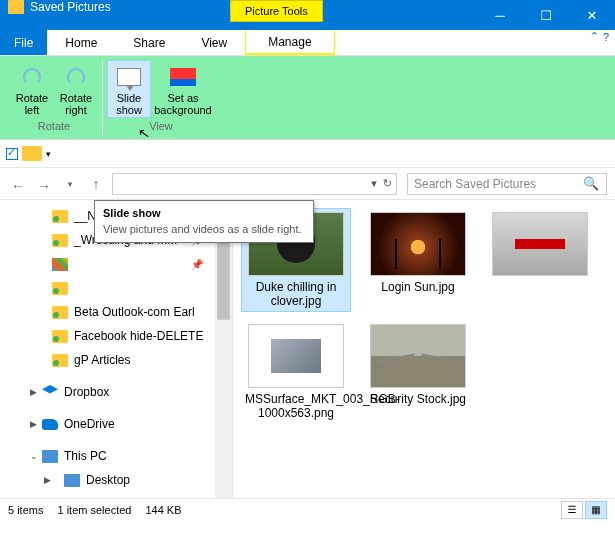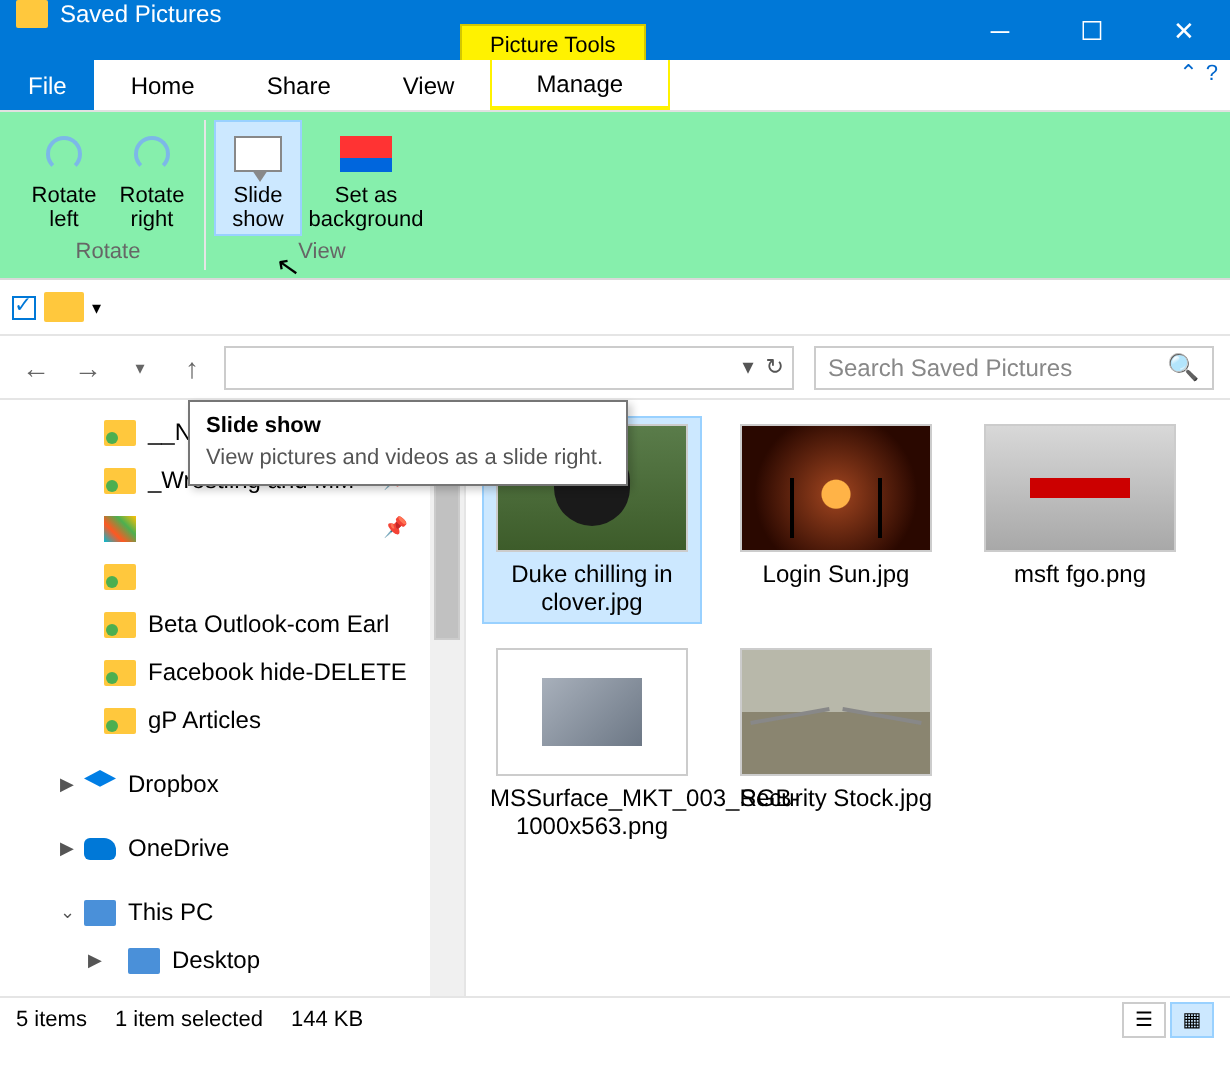--- a/index.html
+++ b/index.html
@@ -2,21 +2,21 @@
 <html><head>
 <meta charset="utf-8">
 <style>
 * { box-sizing: border-box; margin: 0; padding: 0; font-family: "Segoe UI", sans-serif; }
 body { width: 615px; height: 546px; background: #fff; overflow: hidden; }
 
 .titlebar { height: 30px; background: #0078d7; display: flex; align-items: flex-start; position: relative; }
 .titlebar .folder-icon { width: 16px; height: 14px; background: #ffc83d; margin-left: 8px; border-radius: 1px; position: relative; }
 .titlebar .folder-icon::before { content: ""; position: absolute; top: -3px; left: 0; width: 6px; height: 3px; background: #ffc83d; border-radius: 1px 1px 0 0; }
 .titlebar .title { color: #fff; font-size: 12px; margin-left: 6px; }
-.titlebar .context-tab { position: absolute; left: 230px; top: 12px; background: #fff200; color: #000; font-size: 11px; padding: 4px 14px; border: 1px solid #d4c700; }
+.titlebar .context-tab { position: absolute; left: 230px; top: 0; background: #fff200; color: #000; font-size: 11px; padding: 4px 14px; border: 1px solid #d4c700; }
 .titlebar .win-controls { position: absolute; right: 0; top: 0; display: flex; height: 30px; }
 .titlebar .win-controls div { width: 46px; display: flex; align-items: center; justify-content: center; color: #fff; font-size: 13px; }
 
 .menubar { height: 26px; background: #fff; display: flex; align-items: stretch; border-bottom: 1px solid #e1e1e1; position: relative; }
 .menubar .menu-item { padding: 0 18px; font-size: 12px; display: flex; align-items: center; }
 .menubar .file { background: #0078d7; color: #fff; padding: 0 14px; }
 .menubar .manage { background: #fff; border-left: 1px solid #fff200; border-right: 1px solid #fff200; border-bottom: 2px solid #fff200; padding: 0 22px; }
 .menubar .help { position: absolute; right: 6px; display: flex; align-items: center; gap: 4px; font-size: 11px; color: #0066cc; }
 
 .ribbon { height: 84px; background: #86efac; border-bottom: 1px solid #d9d9d9; display: flex; padding: 4px 6px; }
@@ -238,21 +238,20 @@
     <div class="file-tile selected">
       <div class="thumb dog"></div>
       <div>Duke chilling in clover.jpg</div>
     </div>
     <div class="file-tile">
       <div class="thumb sun"></div>
       <div>Login Sun.jpg</div>
     </div>
     <div class="file-tile">
       <div class="thumb ms"></div>
-      <div>msft fgo.png</div>
     </div>
     <div class="file-tile">
       <div class="thumb surface"></div>
       <div>MSSurface_MKT_003_RGB-1000x563.png</div>
     </div>
     <div class="file-tile">
       <div class="thumb rails"></div>
       <div>Security Stock.jpg</div>
     </div>
   </div>

